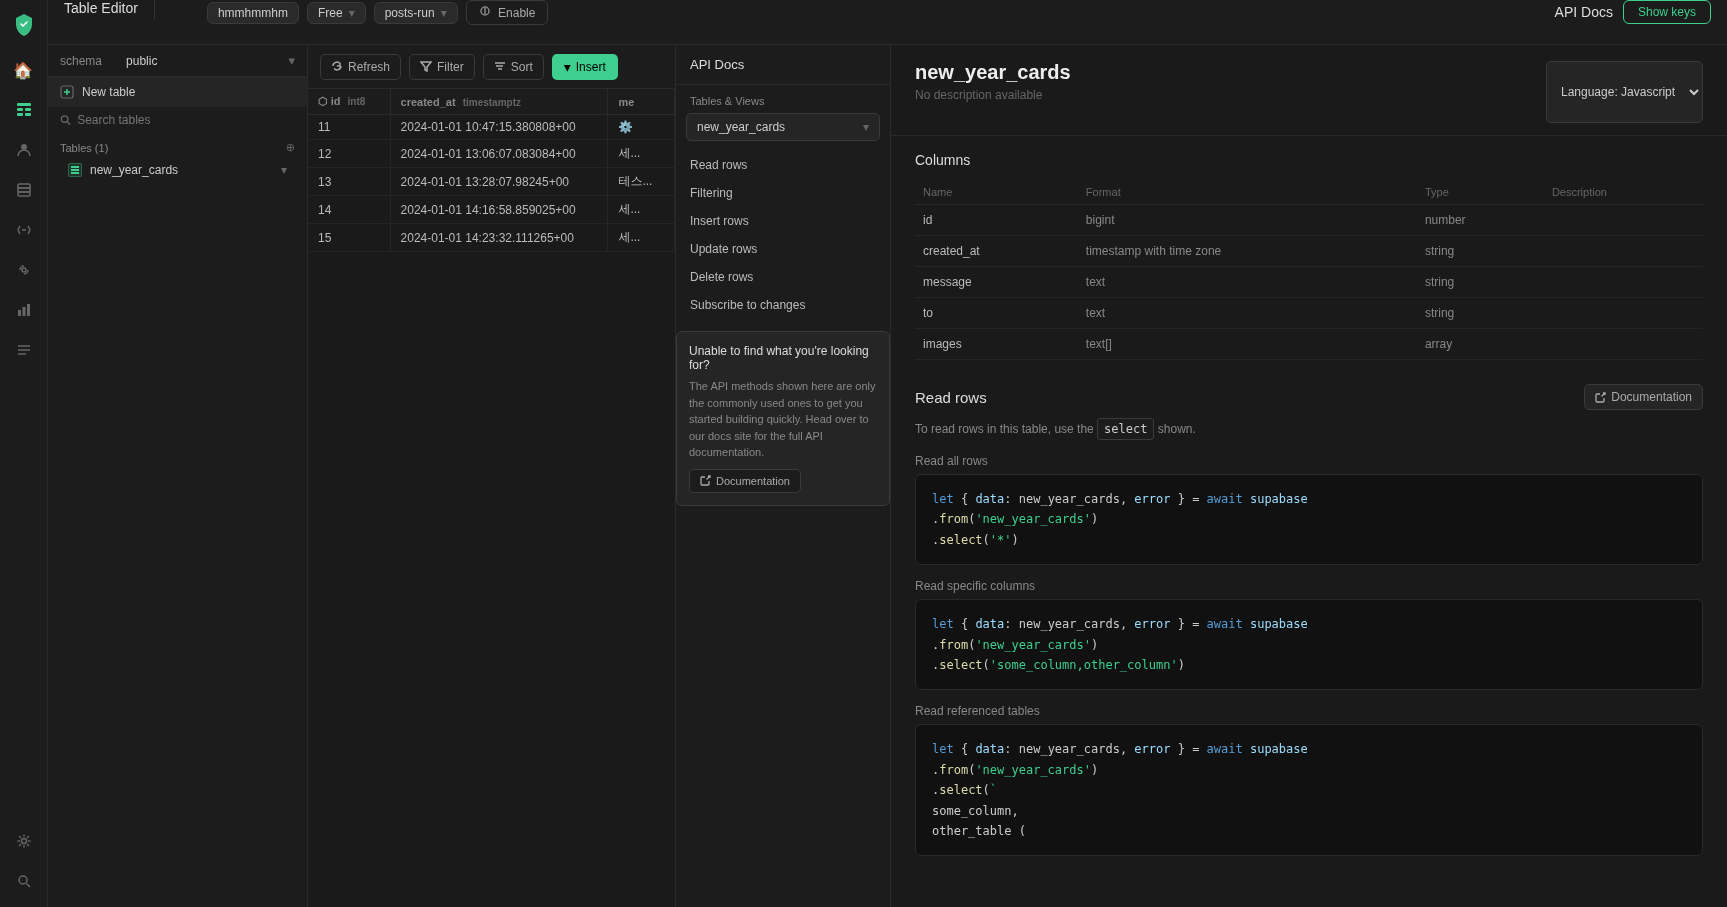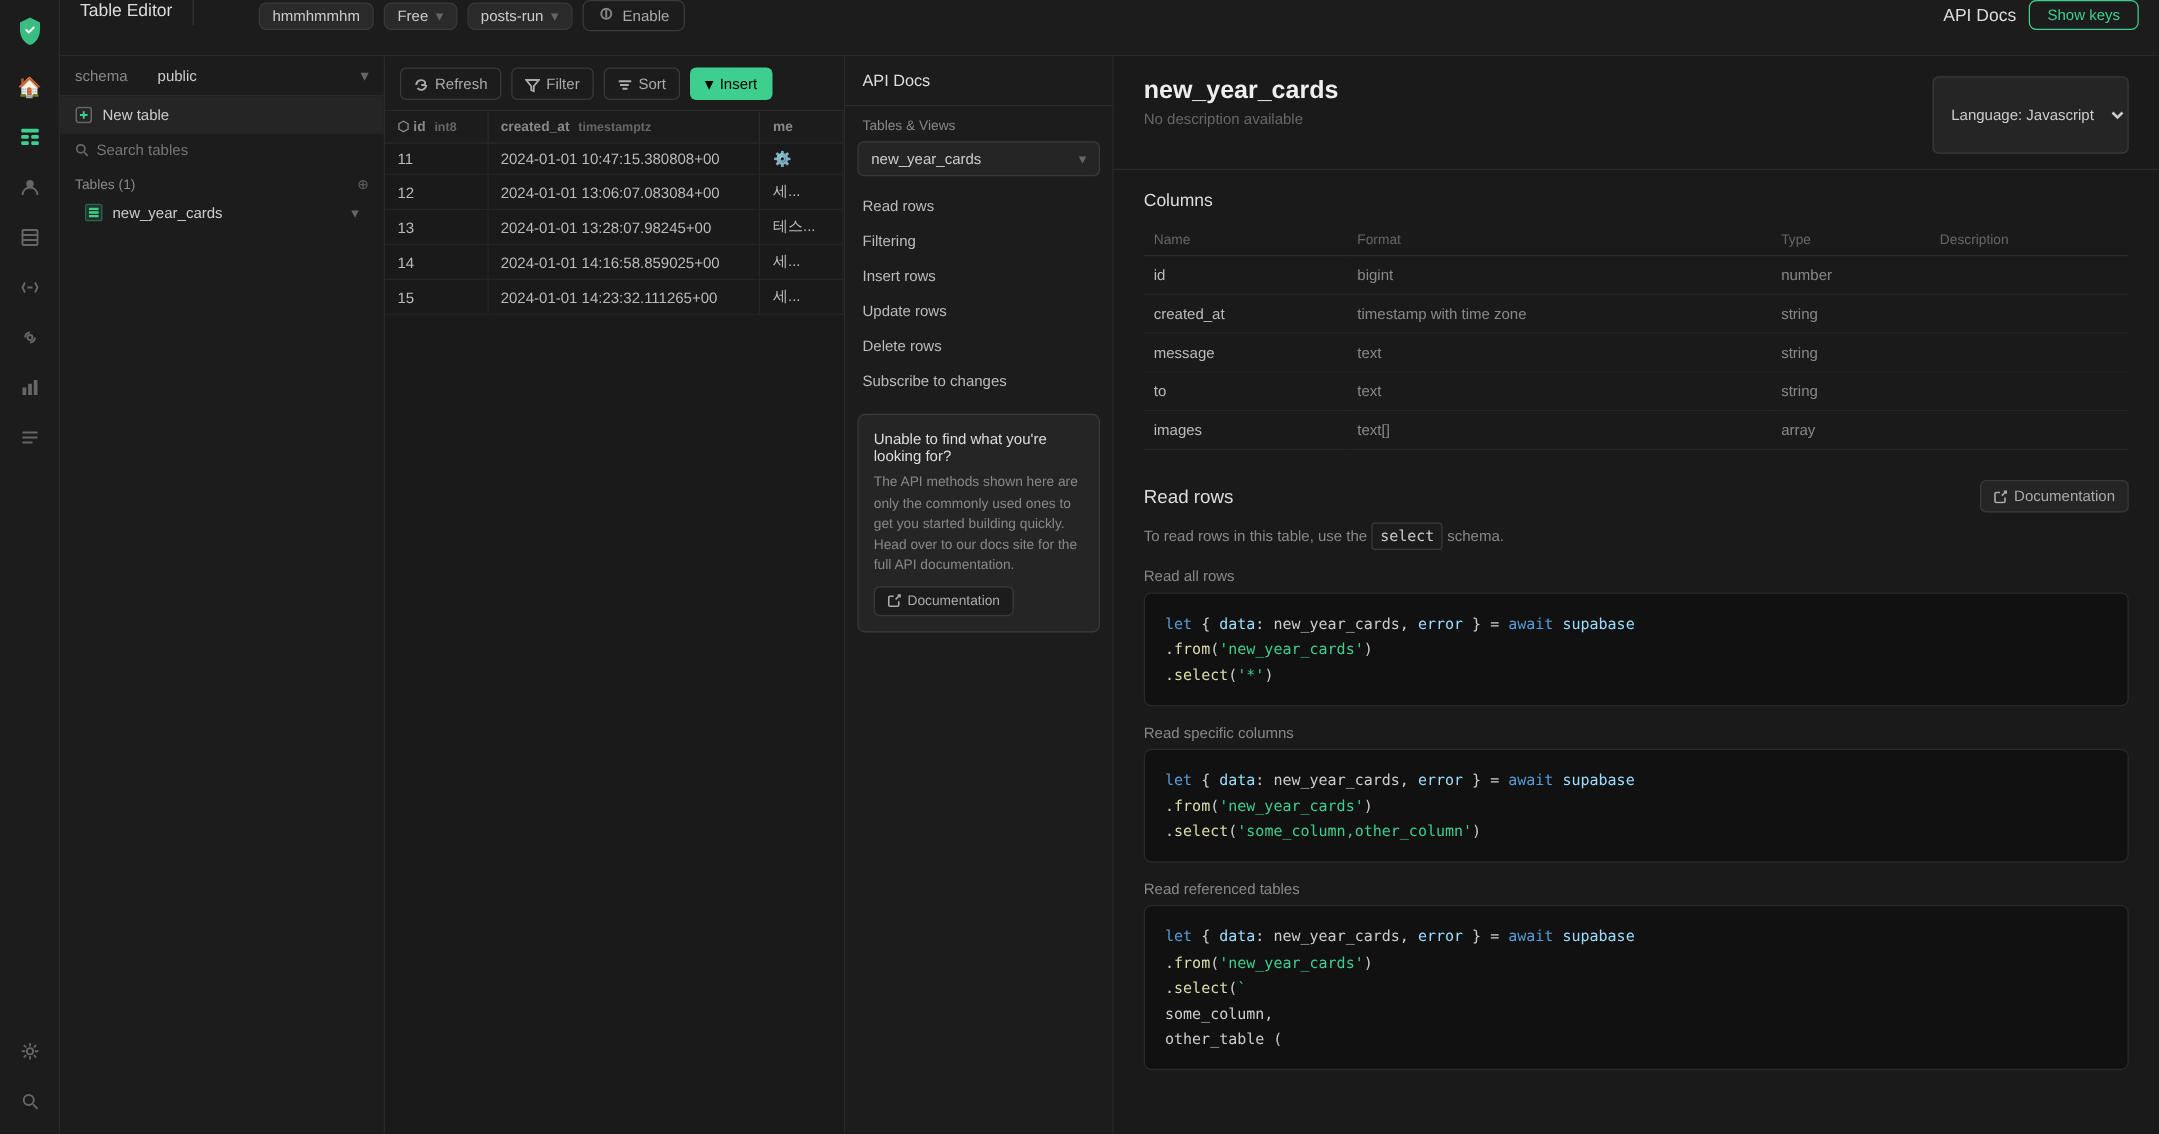--- a/index.html
+++ b/index.html
@@ -210,21 +210,21 @@
       height: 44px;
       background: #1c1c1c;
       border-bottom: 1px solid #2a2a2a;
       display: flex;
       align-items: center;
       padding: 0 12px;
       gap: 8px;
     }
     .toolbar-btn {
       display: flex;
-      align-items: flex-end;
+      align-items: flex-start;
       gap: 5px;
       padding: 5px 10px;
       border: 1px solid #3a3a3a;
       border-radius: 5px;
       background: transparent;
       color: #aaa;
       font-size: 12px;
       cursor: pointer;
     }
     .insert-btn {
@@ -314,21 +314,21 @@
       padding: 7px 14px;
       font-size: 12px;
       color: #bbb;
       cursor: pointer;
       display: flex;
       align-items: center;
     }
 
     
     .tooltip-box {
-      margin: 12px 10px;
+      margin: 12px 0;
       background: #252525;
       border: 1px solid #3a3a3a;
       border-radius: 6px;
       padding: 12px;
     }
     .tooltip-title {
       font-size: 12px;
       font-weight: 500;
       color: #ddd;
       margin-bottom: 6px;
@@ -820,21 +820,21 @@
               <svg width="11" height="11" viewBox="0 0 11 11" fill="none" stroke="#aaa" stroke-width="1.3">
                 <path d="M5 2H2a1 1 0 0 0-1 1v6a1 1 0 0 0 1 1h6a1 1 0 0 0 1-1V6"></path>
                 <path d="M8 1h2v2M6.5 4.5L10 1"></path>
               </svg>
               <span>Documentation</span>
             </button>
           </div>
           <div class="read-rows-desc">
             <span>To read rows in this table, use the</span>
             <span class="select-method">select</span>
-            <span>schema.</span>
+            <span>shown.</span>
           </div>
 
           <div id="code-sections">
               <div class="code-section-label">Read all rows</div>
               <div class="code-block"><span class="kw">let</span> { <span class="var">data</span>: new_year_cards, <span class="var">error</span> } = <span class="kw">await</span> <span class="var">supabase</span><br>  .<span class="fn">from</span>(<span class="str">'new_year_cards'</span>)<br>  .<span class="fn">select</span>(<span class="str">'*'</span>)</div>
               <div class="code-section-label">Read specific columns</div>
               <div class="code-block"><span class="kw">let</span> { <span class="var">data</span>: new_year_cards, <span class="var">error</span> } = <span class="kw">await</span> <span class="var">supabase</span><br>  .<span class="fn">from</span>(<span class="str">'new_year_cards'</span>)<br>  .<span class="fn">select</span>(<span class="str">'some_column,other_column'</span>)</div>
               <div class="code-section-label">Read referenced tables</div>
               <div class="code-block"><span class="kw">let</span> { <span class="var">data</span>: new_year_cards, <span class="var">error</span> } = <span class="kw">await</span> <span class="var">supabase</span><br>  .<span class="fn">from</span>(<span class="str">'new_year_cards'</span>)<br>  .<span class="fn">select</span>(<span class="str">`</span><br>    some_column,<br>    other_table (</div>
             </div>

